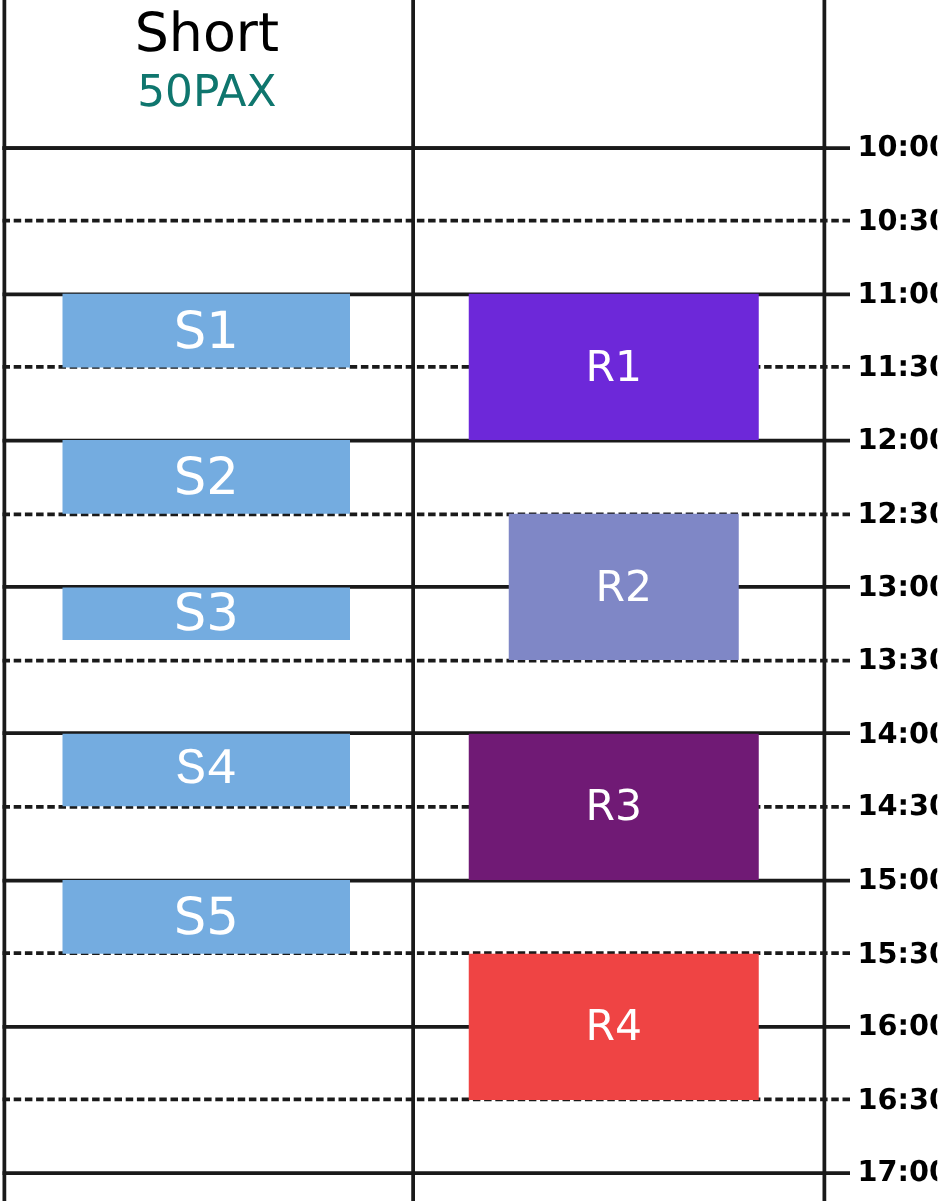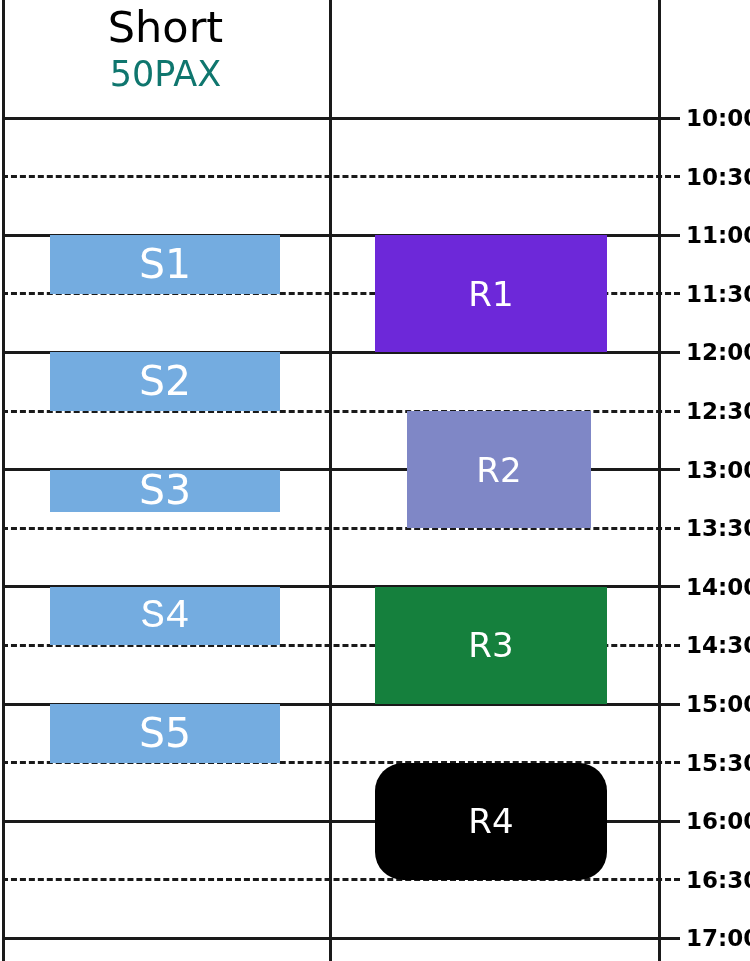--- a/index.html
+++ b/index.html
@@ -152,17 +152,17 @@
       <div class="time-label" style="top: 938.4px;">17:00</div>
     </div>
   <div id="events-layer">
       <div class="event-block short-block" style="left: 50px; width: 230px; top: 235.2px; height: 58.6px; background: rgb(116, 172, 224);">S1</div>
       <div class="event-block short-block" style="left: 50px; width: 230px; top: 352.4px; height: 58.6px; background: rgb(116, 172, 224);">S2</div>
       <div class="event-block short-block" style="left: 50px; width: 230px; top: 469.6px; height: 42px; background: rgb(116, 172, 224);">S3</div>
       <div class="event-block short-block" style="left: 50px; width: 230px; top: 586.8px; height: 58.6px; background: rgb(116, 172, 224); font-family: Liberation Mono, monospace;">S4</div>
       <div class="event-block short-block" style="left: 50px; width: 230px; top: 704px; height: 58.6px; background: rgb(116, 172, 224);">S5</div>
       <div class="event-block regular-block" style="left: 375px; width: 232px; top: 235.2px; height: 117.2px; background: #6d28d9;">R1</div>
       <div class="event-block regular-block" style="left: 375px; width: 184px; top: 411px; height: 117.2px; background: rgb(127, 135, 198); margin-left: 32px;">R2</div>
-      <div class="event-block regular-block" style="left: 375px; width: 232px; top: 586.8px; height: 117.2px; background: #15803d;">R3</div>
-      <div class="event-block regular-block" style="left: 375px; width: 232px; top: 762.6px; height: 117.2px; background: #000000; border-radius: 28px;">R4</div>
+      <div class="event-block regular-block" style="left: 375px; width: 232px; top: 586.8px; height: 117.2px; background: #701a75;">R3</div>
+      <div class="event-block regular-block" style="left: 375px; width: 232px; top: 762.6px; height: 117.2px; background: #ef4444;">R4</div>
     </div>
 
 </div>
 
 </body></html>

